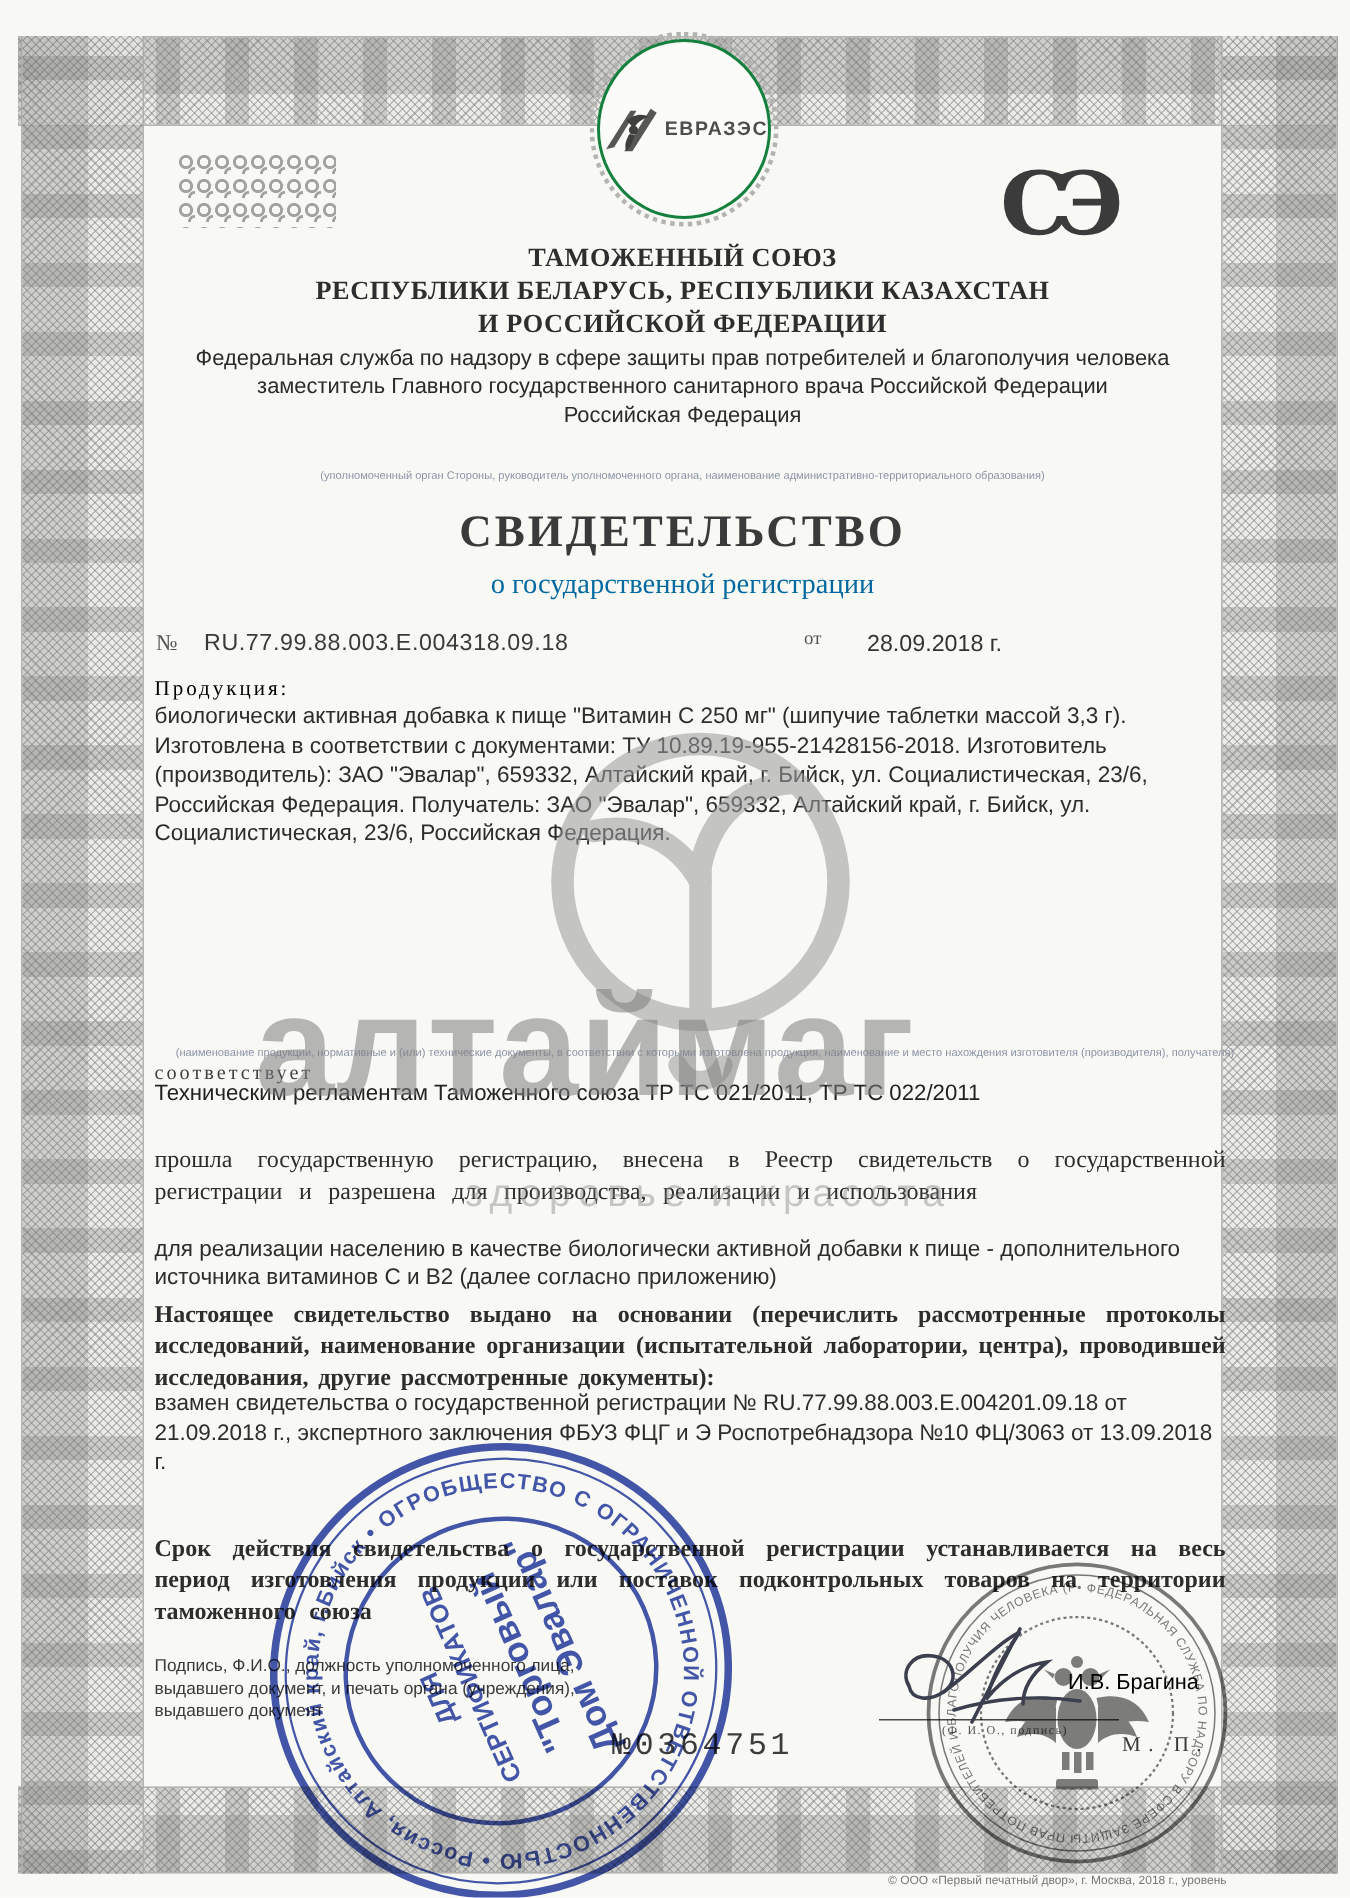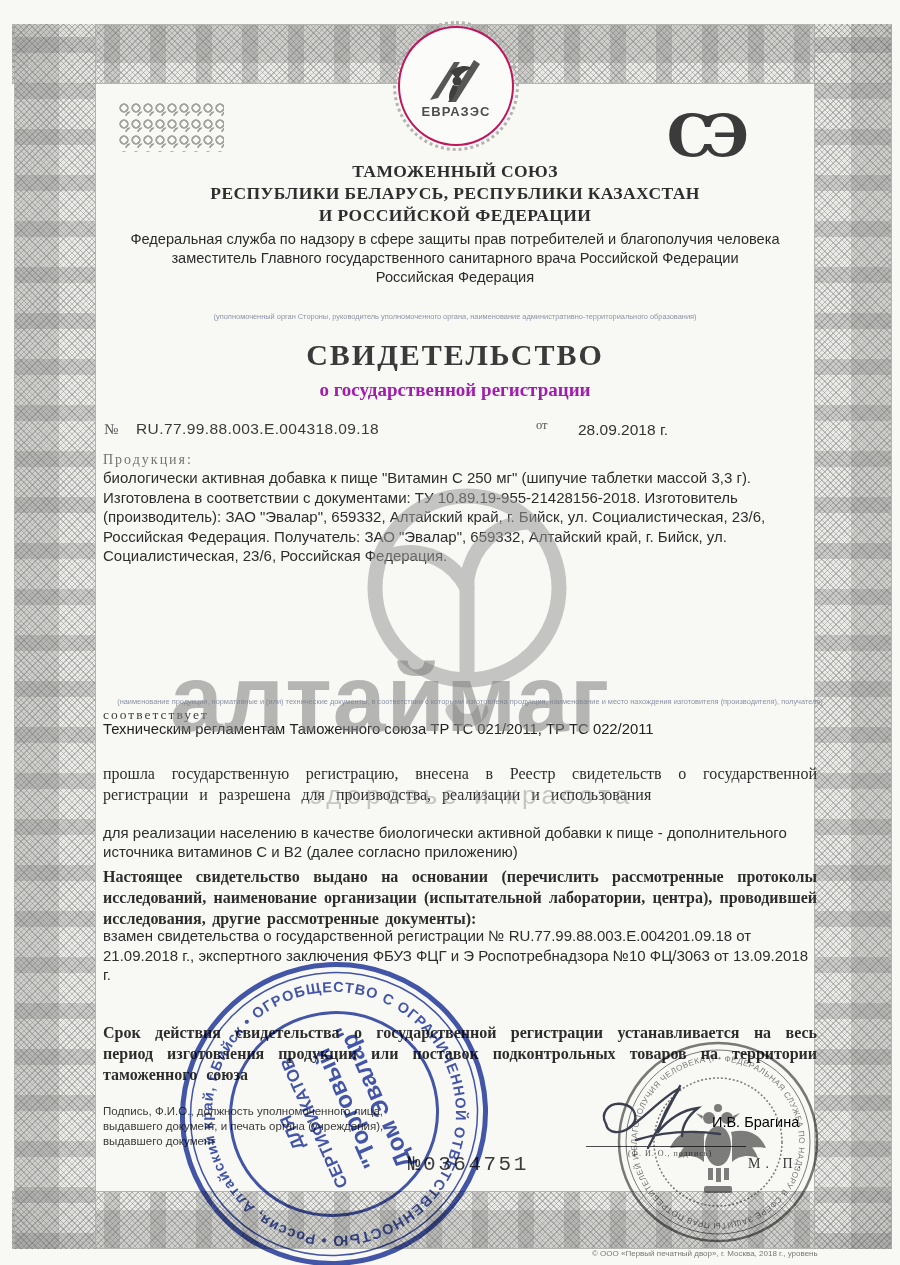--- a/index.html
+++ b/index.html
@@ -49,50 +49,50 @@
     background-image:
       radial-gradient(circle 5px at 6px 8px,  rgba(255,255,255,0) 2.6px, #8d8d8d 3px 4.4px, rgba(255,255,255,0) 5px),
       radial-gradient(circle 5px at 12px 16px, rgba(255,255,255,0) 2.6px, #8d8d8d 3px 4.4px, rgba(255,255,255,0) 5px);
     background-size:12px 16px;
     opacity:.8;
   }
 
   
   .emblem {
     left:398px; top:26px; width:116px; height:120px; background:#fbfbf9;
-    border-radius:50%; border:2px solid #be185d; outline:3px dotted #b3b3b0; outline-offset:2px;
-    display:flex; flex-direction:column; align-items:center; justify-content:center; z-index:5;
+    border-radius:50%; border:2px solid #15803d; outline:3px dotted #b3b3b0; outline-offset:2px;
+    display:flex; flex-direction:row; align-items:center; justify-content:center; z-index:5;
   }
   .emblem-label { font-weight:bold; font-size:13px; letter-spacing:1px; color:#4e4e4c; margin-top:-2px; }
 
   
   .se-mark {
     left:648px; top:106px; width:110px; height:66px;
     font-family:"DejaVu Serif", serif; font-weight:bold; font-size:58px; line-height:60px;
     color:#3b3b3b; letter-spacing:-10px; text-align:center;
   }
 
   
   .h-serif { left:100px; width:710px; text-align:center; font-family:"Liberation Serif", serif;
              font-weight:bold; font-size:17.5px; color:#2e2e2e; letter-spacing:.4px; }
   .h-sans  { left:95px;  width:720px; text-align:center; font-size:14.6px; color:#2b2b2b; }
   .tiny-note { font-size:7.4px; color:#8a93a6; text-align:center; white-space:nowrap; }
 
   .title    { left:100px; top:338px; width:710px; text-align:center; font-family:"Liberation Serif", serif;
               font-weight:bold; font-size:30px; letter-spacing:2px; color:#3a3a3a; }
   .subtitle { left:100px; top:379px; width:710px; text-align:center; font-family:"Liberation Serif", serif;
-              font-weight:bold; font-size:19px; color:#a21caf; }
+              font-weight:normal; font-size:19px; color:#0369a1; }
 
   .num-label  { left:104px; top:421px; font-family:"Liberation Serif", serif; font-size:15px; color:#555; }
   .num-value  { left:136px; top:420px; font-size:15.5px; color:#3a3a3a; letter-spacing:.4px; }
   .date-label { left:536px; top:418px; font-family:"Liberation Serif", serif; font-size:12.5px; color:#555; }
   .date-value { left:578px; top:421px; font-size:15.5px; color:#333; }
 
   .prod-label { left:103px; top:452px; font-family:"Liberation Serif", serif; font-size:14px;
-                letter-spacing:2px; color:#737373; }
+                letter-spacing:2px; color:#000000; }
   .body-sans  { left:103px; top:468px; width:712px; font-size:15px; line-height:19.5px; color:#2d2d2d; }
 
   .note-line2 { left:100px; top:697px; width:740px; }
   .conforms-label { left:103px; top:707px; font-family:"Liberation Serif", serif; font-size:13.5px;
                     letter-spacing:2px; color:#3e3e3e; }
   .conforms-text  { left:103px; top:721px; width:712px; font-weight:normal; font-size:14.8px; color:#222; }
 
   .p-serif { font-family:"Liberation Serif", serif; font-size:16px; line-height:21px; color:#2d2d2d;
              text-align:justify; }
   .registered { left:103px; top:763px; width:714px; word-spacing:7px; }

